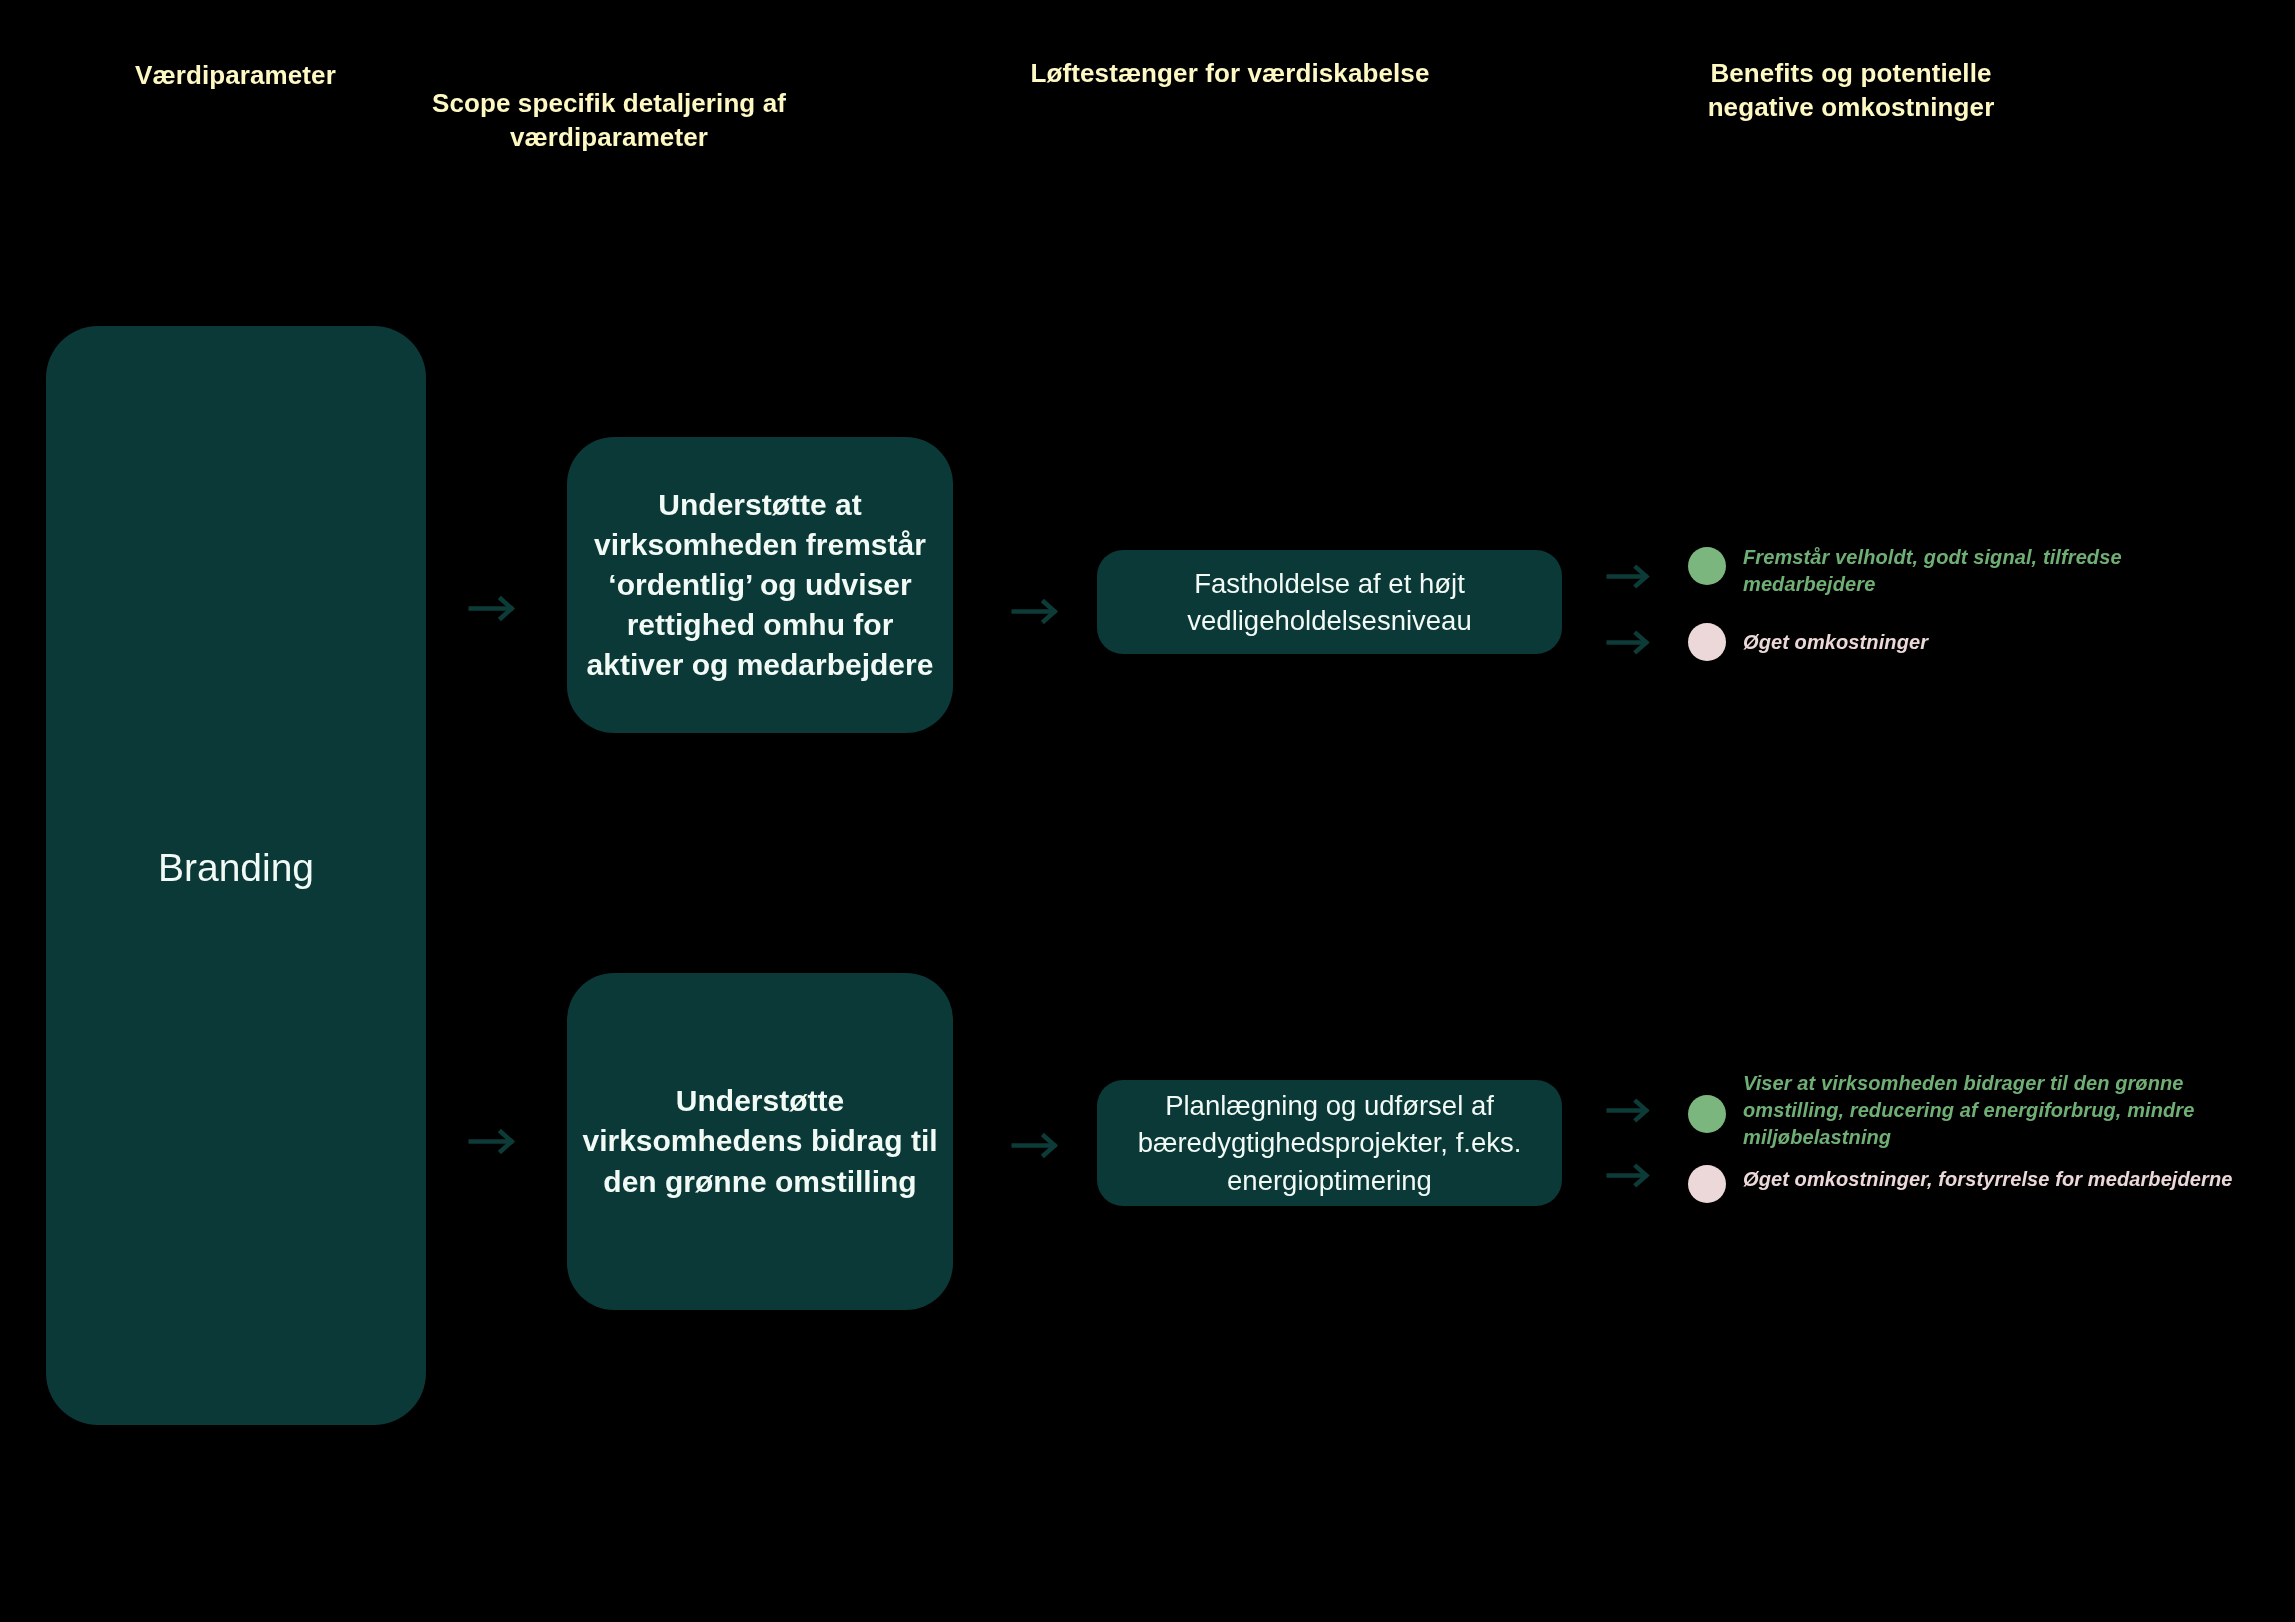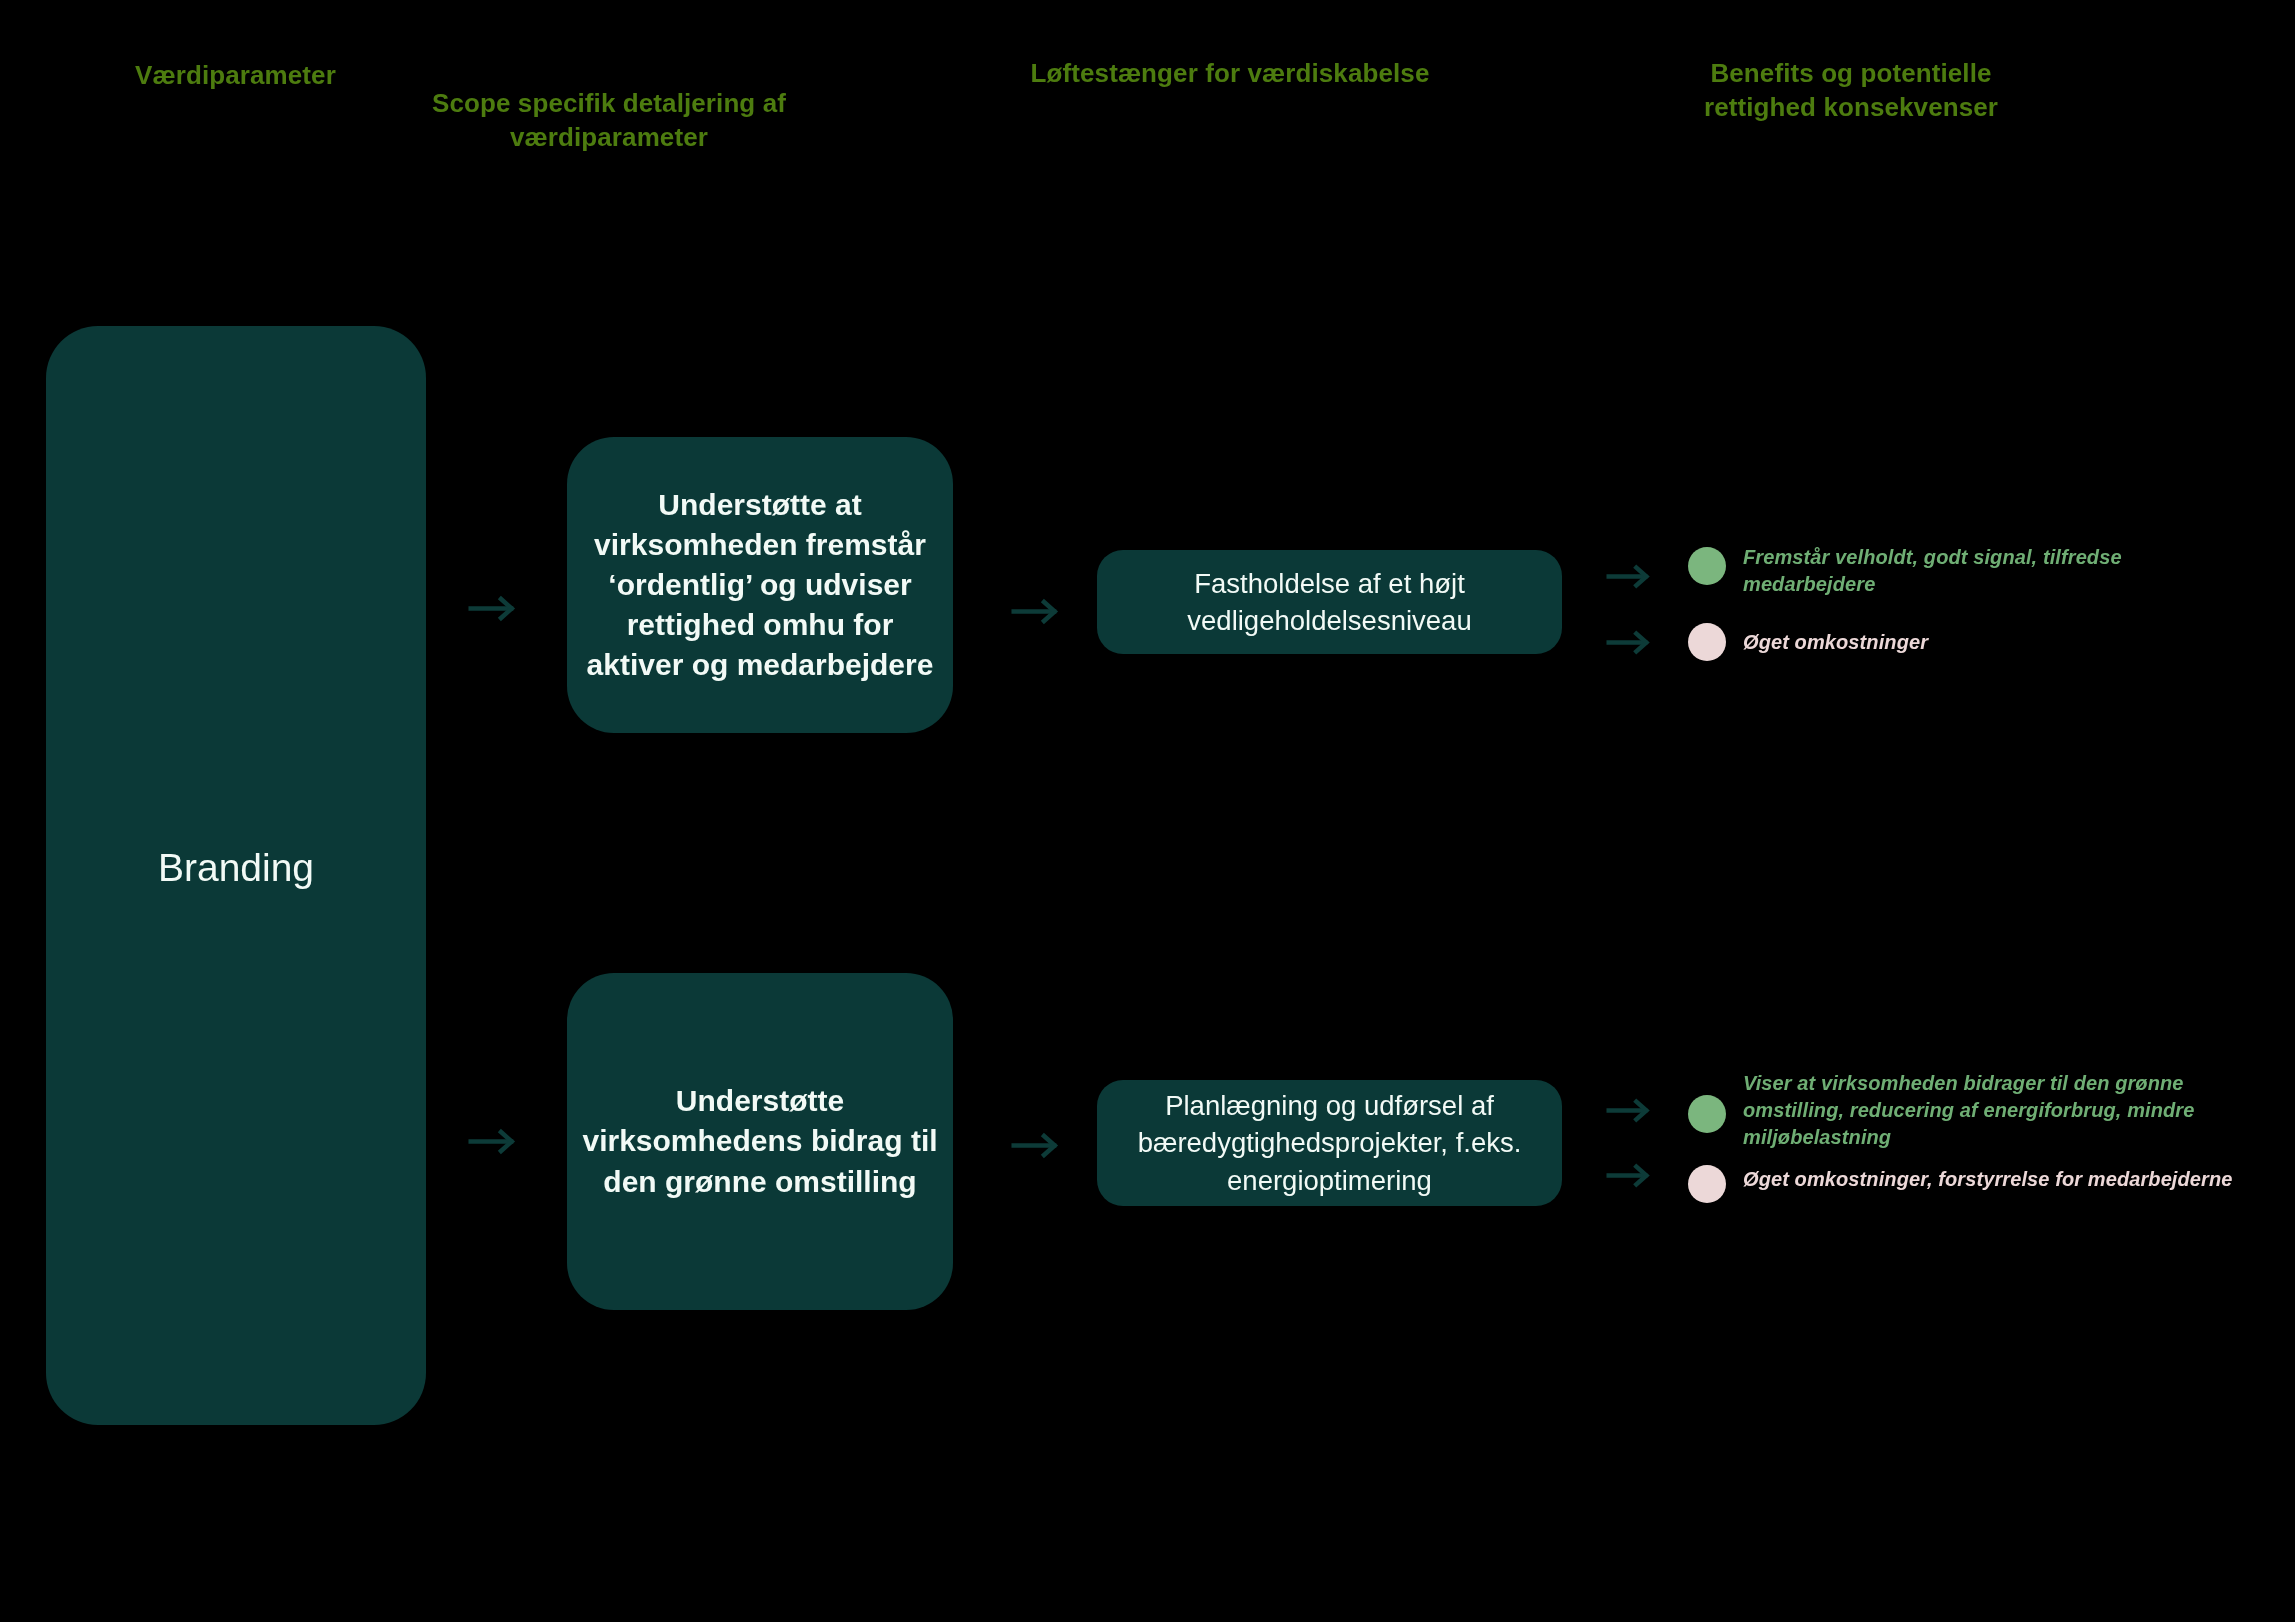--- a/index.html
+++ b/index.html
@@ -17,21 +17,21 @@
   }
 
   .stage {
     position: absolute;
     inset: 0;
   }
 
   
   .col-header {
     position: absolute;
-    color: #4d7c0f;
+    color: #fef9c3;
     font-weight: bold;
     font-size: 26px;
     line-height: 1.32;
     text-align: center;
     letter-spacing: 0.1px;
   }
   #hdr-1 { left: 39px;   top: 58px;  width: 393px; }
   #hdr-2 { left: 380px;  top: 58px;  width: 458px; margin-top: 28px; }
   #hdr-3 { left: 1001px; top: 56px;  width: 458px; }
   #hdr-4 { left: 1577px; top: 56px;  width: 523px; text-align: left; padding-left: 196px; box-sizing: border-box;}
@@ -164,21 +164,21 @@
 </style>
 </head>
 <body>
 
 <div class="stage">
 
   <div class="col-header" id="hdr-1">Værdiparameter</div>
   <div class="col-header" id="hdr-2">Scope specifik detaljering af værdiparameter</div>
   <div class="col-header" id="hdr-3">Løftestænger for værdiskabelse</div>
   <div class="col-header" id="hdr-4">
-    <span class="hdr-inner">Benefits og potentielle rettighed konsekvenser</span>
+    <span class="hdr-inner">Benefits og potentielle negative omkostninger</span>
   </div>
 
   <div class="card" id="card-branding">
     <span class="card-text">Branding</span>
   </div>
 
   <div class="arrow" id="arrow-a1">
     <svg viewBox="0 0 78 60" xmlns="http://www.w3.org/2000/svg">
       <path d="M4 30 H66" stroke="#0d3b38" stroke-width="7" fill="none" stroke-linecap="square"></path>
       <path d="M48 13 L67 30 L48 47" stroke="#0d3b38" stroke-width="7" fill="none" stroke-linejoin="miter" stroke-linecap="butt"></path>

